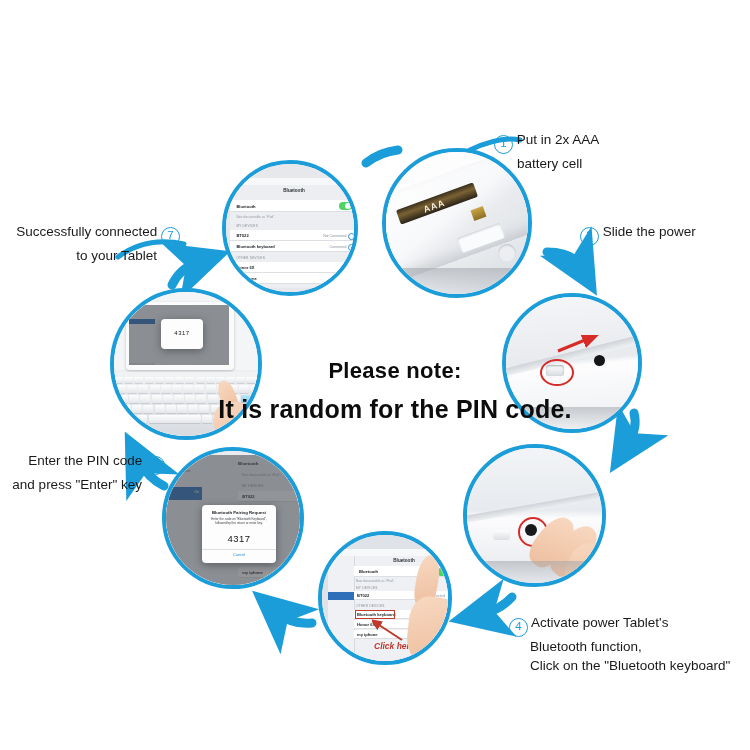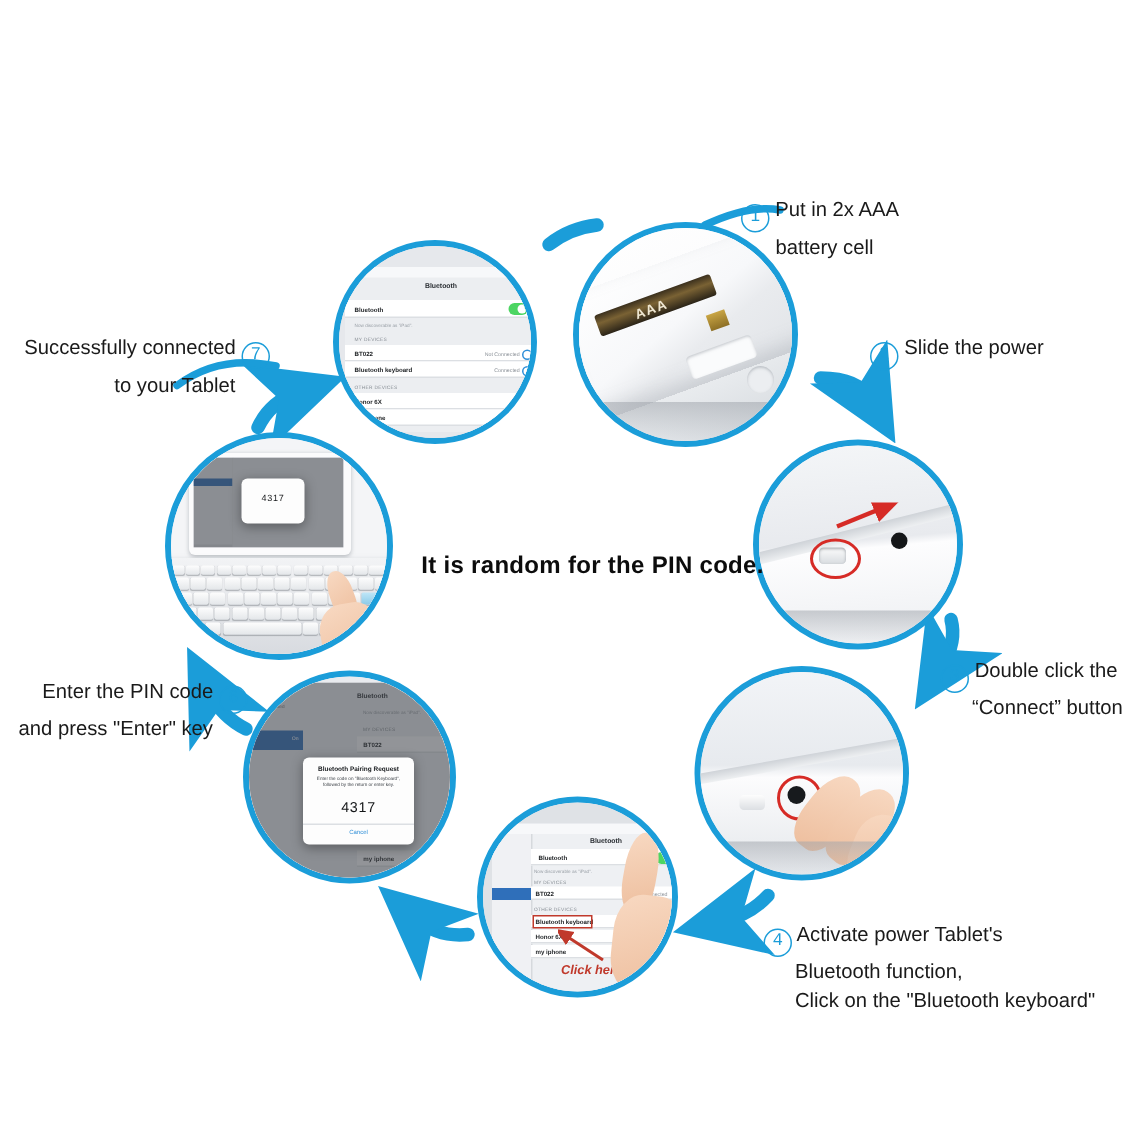--- a/index.html
+++ b/index.html
@@ -20,21 +20,21 @@
     color:#1b9dd9;
     font-family:"Liberation Sans",sans-serif;
   }
 
   
   .note{
     position:absolute;left:205px;top:358px;width:380px;
     text-align:center;color:#0c0c0c;
   }
   .note .l1{font-size:22px;font-weight:bold;letter-spacing:.3px;}
-  .note .l2{font-size:16px;font-weight:bold;letter-spacing:.2px;margin-top:11px;}
+  .note .l2{font-size:25px;font-weight:bold;letter-spacing:.2px;margin-top:11px;}
 
   
   .cap{position:absolute;color:#1a1a1a;font-size:13.5px;line-height:19px;white-space:nowrap;}
   .cap .ln{display:block;}
   .cap.right{text-align:left;}
   .cap.left{text-align:right;}
 
   
   .num{
     display:inline-block;width:17px;height:17px;line-height:15px;
@@ -392,39 +392,35 @@
           <div class="lab" style="top:3px;">Honor 6X</div>
         </div>
         <div class="row" style="top:95px;height:11px;">
           <div class="lab" style="top:3px;">my iphone</div>
         </div>
       </div>
     </div>
   </div>
 
   <div class="note">
+    <div class="l1">Please note:</div>
     <div class="l2">It is random for the PIN code.</div>
   </div>
 
   <div class="cap right" style="left:494px;top:130px;">
     <span class="ln"><span class="num">1</span>
       <span>Put in 2x AAA</span></span>
     <span class="ln" style="padding-left:23px;">battery cell</span>
   </div>
 
   <div class="cap right" style="left:580px;top:222px;">
     <span class="ln"><span class="num">2</span>
       <span>Slide the power</span></span>
   </div>
 
-  <div class="cap right" style="left:627px;top:437px;">
-    <span class="ln"><span class="num">3</span>
-      <span>Double click the</span></span>
-    <span class="ln" style="padding-left:21px;">“Connect” button</span>
-  </div>
 
   <div class="cap right" style="left:509px;top:613px;">
     <span class="ln"><span class="num">4</span>
       <span>Activate power Tablet's</span></span>
     <span class="ln" style="padding-left:21px;">Bluetooth function,</span>
     <span class="ln" style="padding-left:21px;">Click on the "Bluetooth keyboard"</span>
   </div>
 
   <div class="cap left" style="left:110px;top:620px;width:190px;">
   </div>

